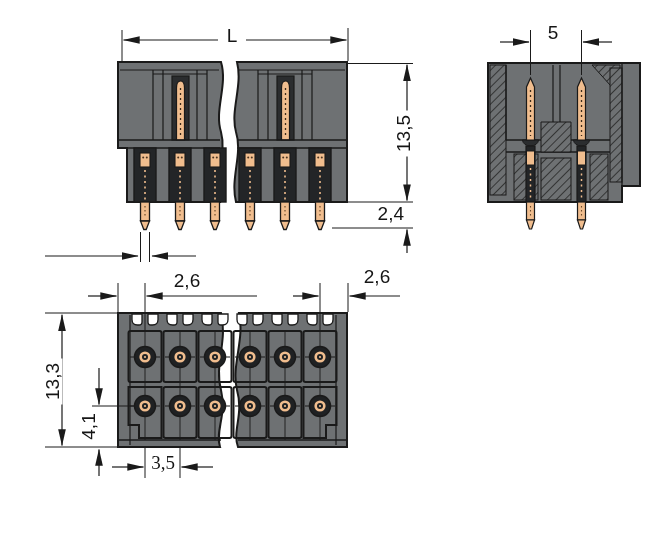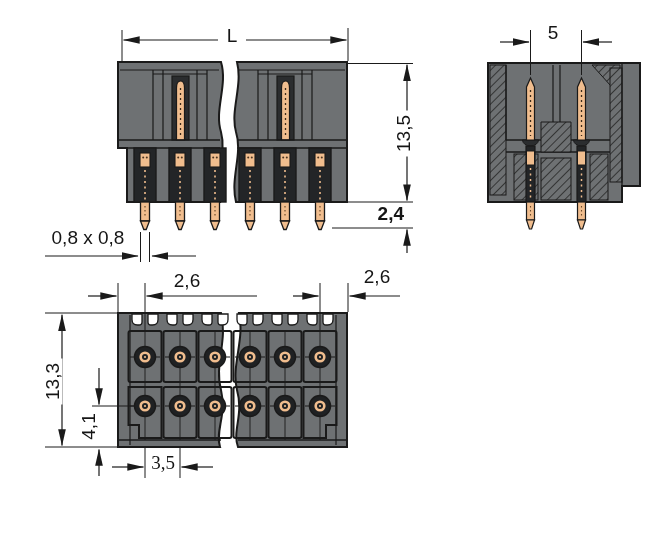--- a/index.html
+++ b/index.html
@@ -3,21 +3,21 @@
 <meta charset="utf-8">
 <style>
   html,body{margin:0;padding:0;background:#fff;}
   #canvas{position:relative;width:669px;height:556px;background:#fff;overflow:hidden;
           font-family:"Liberation Sans",sans-serif;}
   svg{position:absolute;left:0;top:0;}
   .dim{position:absolute;font-size:19px;line-height:21px;color:#151515;text-align:center;
        white-space:nowrap;font-family:"Liberation Sans",sans-serif;}
   .rot{transform:rotate(-90deg);}
   .mask{background:#fff;}
-  .ralign{text-align:right;font-weight:bold;}
+  .ralign{text-align:right;}
 </style>
 </head>
 <body>
 
 <div id="canvas">
 
 <svg width="669" height="556" viewBox="0 0 669 556">
   <defs>
     <pattern id="hatch" patternUnits="userSpaceOnUse" width="6" height="6" patternTransform="rotate(45)">
       <rect width="6" height="6" fill="#6e7173"></rect>
@@ -232,21 +232,20 @@
     <line x1="213" y1="467" x2="181.5" y2="467" stroke-width="1.2" marker-end="url(#ah)"></line>
   </g>
 </svg>
 
 <div class="dim mask" style="left:218px;top:25px;width:28px;height:22px;">L</div>
 
 <div class="dim rot mask" style="left:380px;top:122.5px;width:46px;height:21px;">13,5</div>
 
 <div class="dim ralign" style="left:368px;top:202.5px;width:36px;height:22px;">2,4</div>
 
-<div class="dim" style="left:40px;top:227px;width:96px;height:24px;">0,8 x 0,8</div>
 
 <div class="dim" style="left:540px;top:22px;width:26px;height:24px;">5</div>
 
 <div class="dim" style="left:167px;top:270px;width:40px;height:22px;">2,6</div>
 
 <div class="dim" style="left:355px;top:266px;width:44px;height:22px;">2,6</div>
 
 <div class="dim rot mask" style="left:29px;top:370.5px;width:46px;height:21px;">13,3</div>
 
 <div class="dim rot" style="left:65px;top:415.5px;width:46px;height:21px;">4,1</div>

